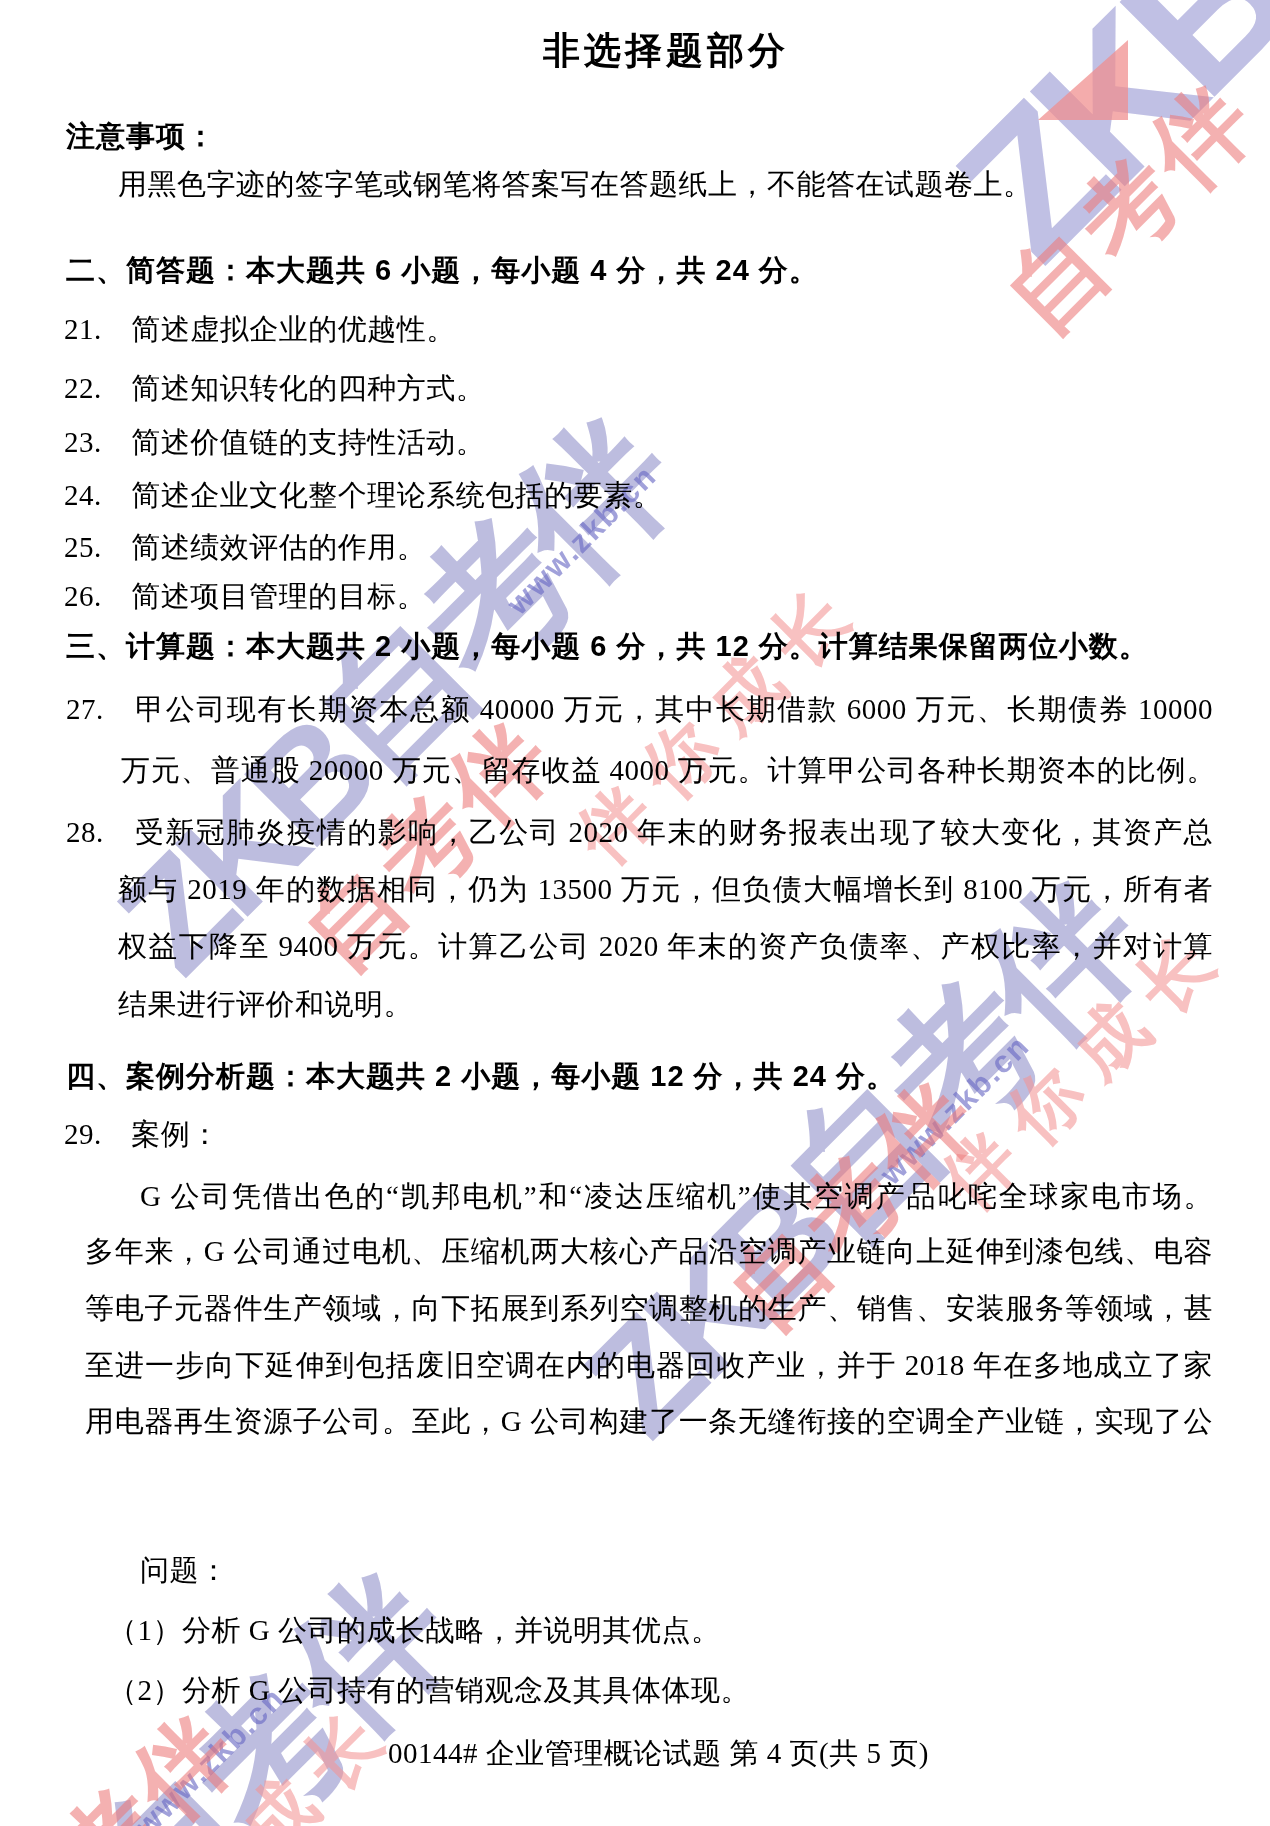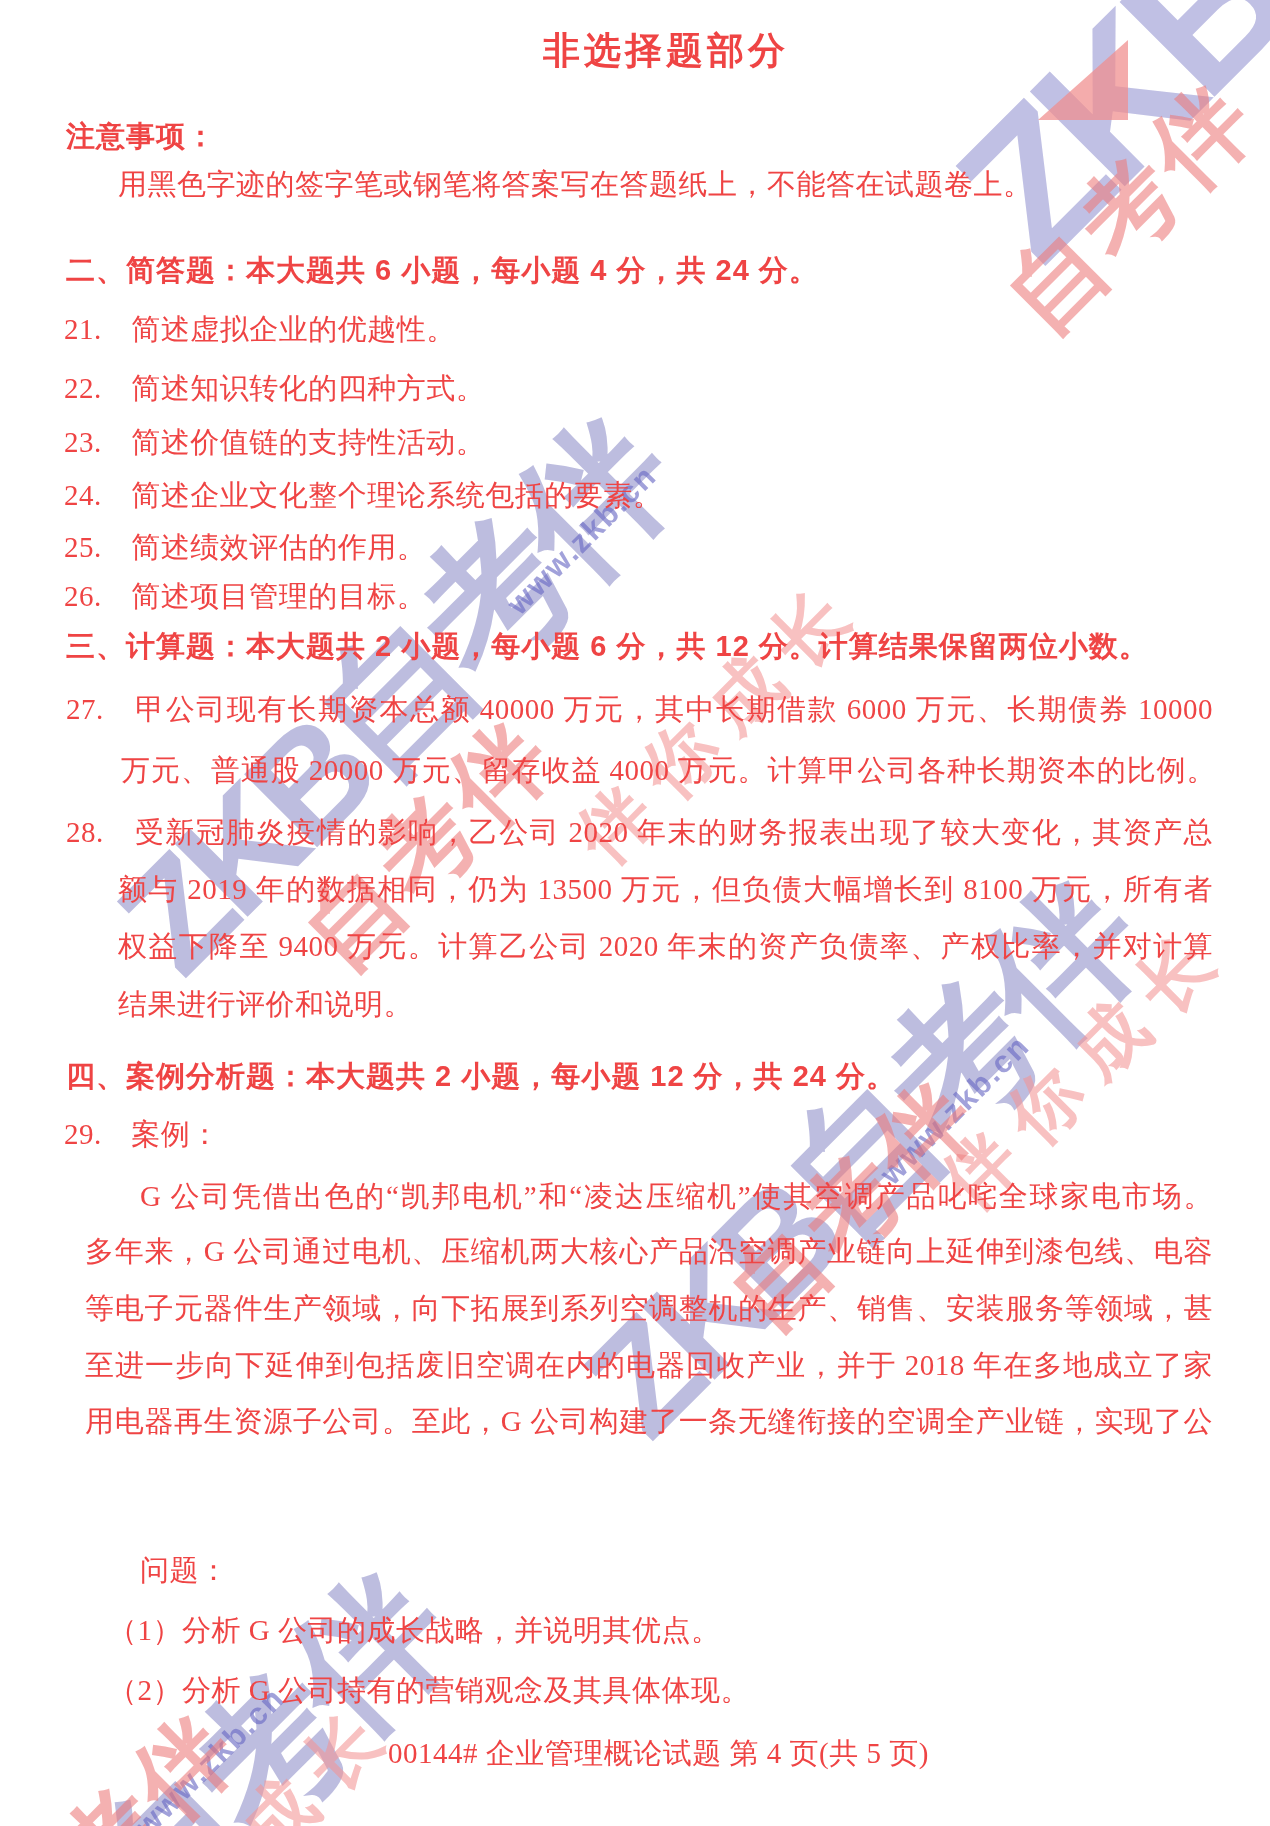--- a/index.html
+++ b/index.html
@@ -3,21 +3,21 @@
 <meta charset="utf-8">
 <style>
   html,body{margin:0;padding:0;background:#e8e8e8;}
   .page{
     position:relative;width:1270px;height:1826px;background:#ffffff;
     overflow:hidden;font-family:"Liberation Serif","DejaVu Serif",serif;
   }
   
   .content{position:absolute;inset:0;z-index:2;}
   .line{
-    position:absolute;font-size:29px;color:#ef4444;white-space:pre;
+    position:absolute;font-size:29px;color:#000000;white-space:pre;
     line-height:1.25;letter-spacing:0.5px;
   }
   .hd{
     font-family:"Liberation Sans","DejaVu Sans",sans-serif;
     font-weight:700;letter-spacing:1px;
   }
   .just{white-space:normal;text-align:justify;text-align-last:justify;}
   .title{font-size:37px;letter-spacing:4px;}
   
   .wm-layer{position:absolute;inset:0;z-index:1;pointer-events:none;}

